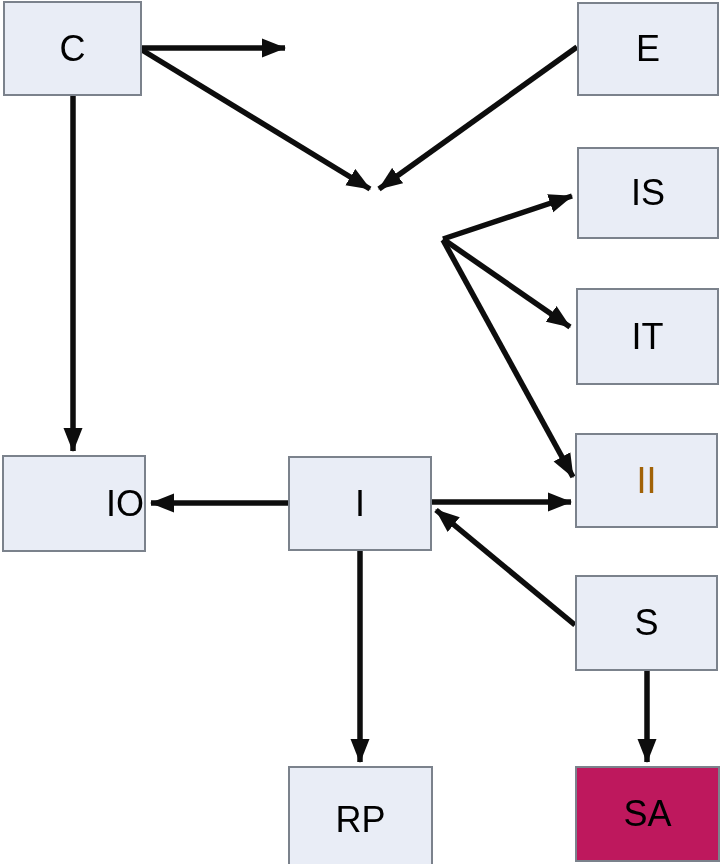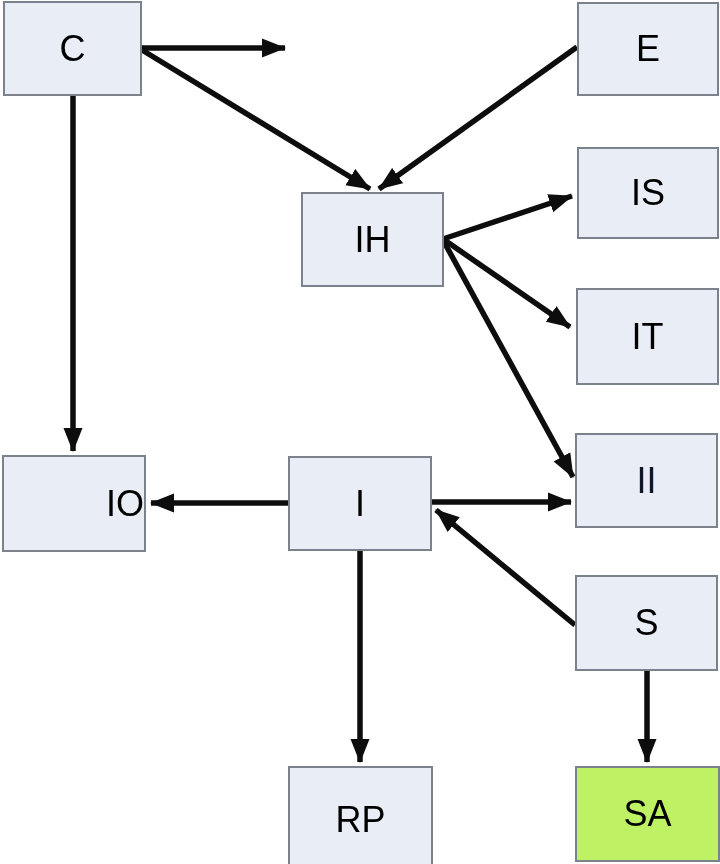--- a/index.html
+++ b/index.html
@@ -54,40 +54,37 @@
       <line x1="360" y1="551" x2="360" y2="762" stroke="#0d0d0d" stroke-width="5.5" marker-end="url(#ah)"></line>
       <line x1="647" y1="671" x2="647" y2="762" stroke="#0d0d0d" stroke-width="5.5" marker-end="url(#ah)"></line>
     </svg>
 
 <div class="node" style="left: 3px; top: 1px; width: 139px; height: 95px; background: rgb(233, 237, 246); border-color: rgb(123, 130, 140); color: rgb(0, 0, 0);">
       <span>C</span>
     </div>
     <div class="node" style="left: 577px; top: 2px; width: 142px; height: 94px; background: rgb(233, 237, 246); border-color: rgb(123, 130, 140); color: rgb(0, 0, 0);">
       <span>E</span>
     </div>
-    <div class="node" style="left: 301px; top: 192px; width: 143px; height: 95px; background: rgb(233, 237, 246); border-color: rgb(123, 130, 140); color: rgb(0, 0, 0);">
-      <span>IH</span>
-    </div>
     <div class="node" style="left: 576px; top: 288px; width: 143px; height: 97px; background: rgb(233, 237, 246); border-color: rgb(123, 130, 140); color: rgb(0, 0, 0);">
       <span>IT</span>
     </div>
     <div class="node" style="left: 577px; top: 147px; width: 142px; height: 92px; background: rgb(233, 237, 246); border-color: rgb(123, 130, 140); color: rgb(0, 0, 0);">
       <span>IS</span>
     </div>
     <div class="node" style="left: 2px; top: 455px; width: 144px; height: 97px; background: rgb(233, 237, 246); border-color: rgb(123, 130, 140); color: rgb(0, 0, 0); justify-content: flex-end;">
       <span>IO</span>
     </div>
     <div class="node" style="left: 288px; top: 456px; width: 144px; height: 95px; background: rgb(233, 237, 246); border-color: rgb(123, 130, 140); color: rgb(0, 0, 0);">
       <span>I</span>
     </div>
-    <div class="node" style="left: 575px; top: 433px; width: 143px; height: 95px; background: rgb(233, 237, 246); border-color: rgb(123, 130, 140); color: #0f172a;">
+    <div class="node" style="left: 575px; top: 433px; width: 143px; height: 95px; background: rgb(233, 237, 246); border-color: rgb(123, 130, 140); color: #a16207;">
       <span>II</span>
     </div>
     <div class="node" style="left: 575px; top: 575px; width: 143px; height: 96px; background: rgb(233, 237, 246); border-color: rgb(123, 130, 140); color: rgb(0, 0, 0);">
       <span>S</span>
     </div>
     <div class="node" style="left: 288px; top: 766px; width: 145px; height: 108px; background: rgb(233, 237, 246); border-color: rgb(123, 130, 140); color: rgb(0, 0, 0);">
       <span>RP</span>
     </div>
-    <div class="node" style="left: 575px; top: 766px; width: 145px; height: 96px; background: #bef264; border-color: rgb(123, 130, 140); color: rgb(0, 0, 0);">
+    <div class="node" style="left: 575px; top: 766px; width: 145px; height: 96px; background: #be185d; border-color: rgb(123, 130, 140); color: rgb(0, 0, 0);">
       <span>SA</span>
     </div>
   </div>
 
 </body></html>

